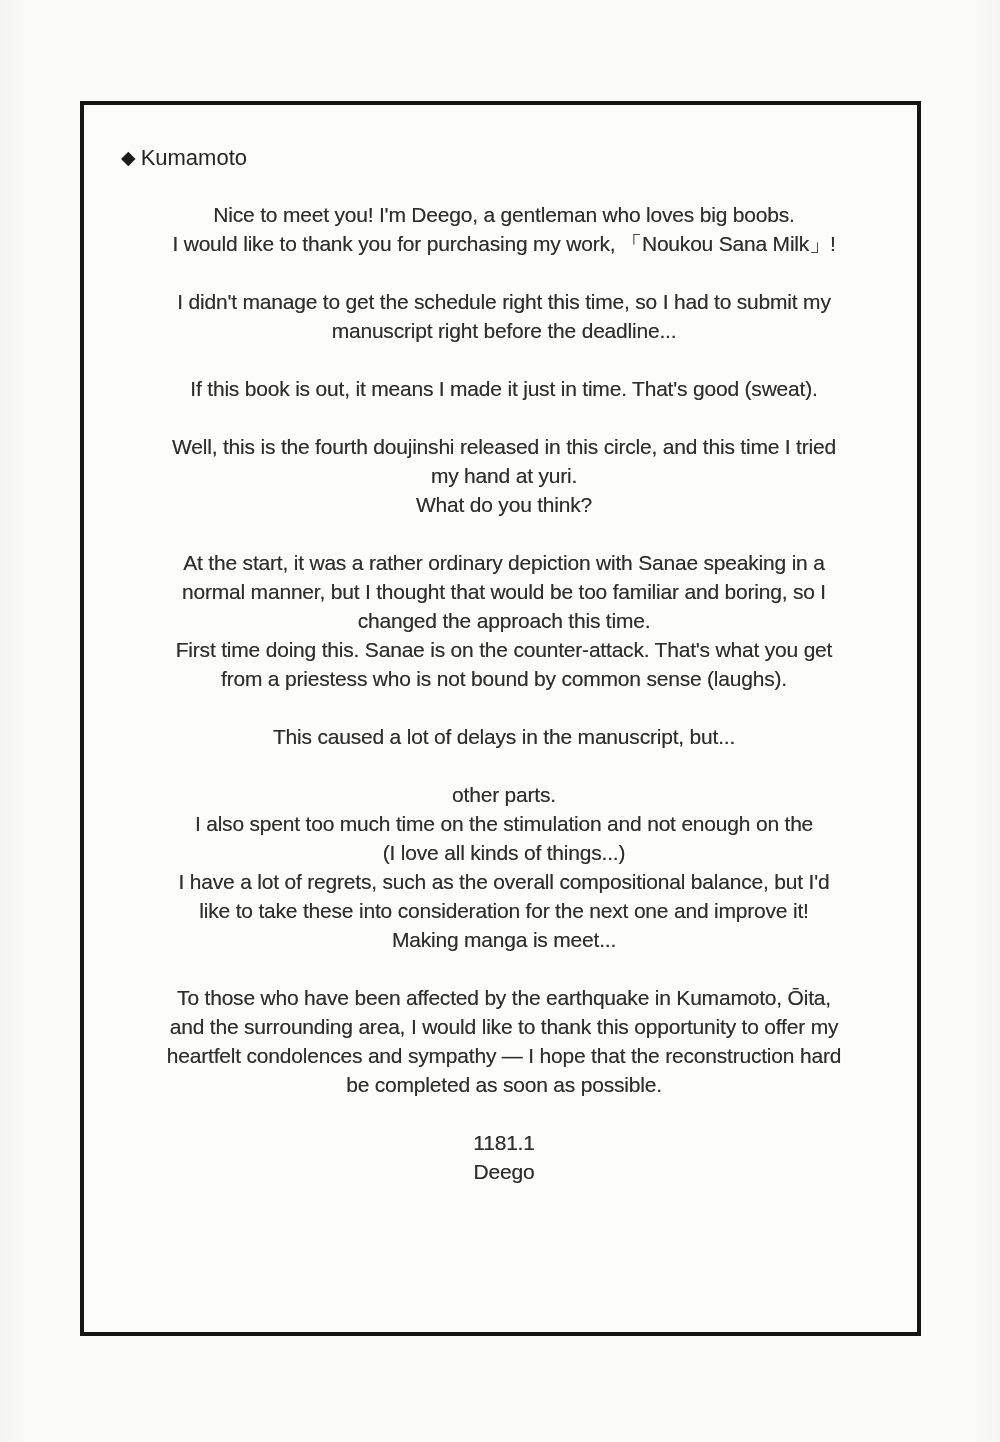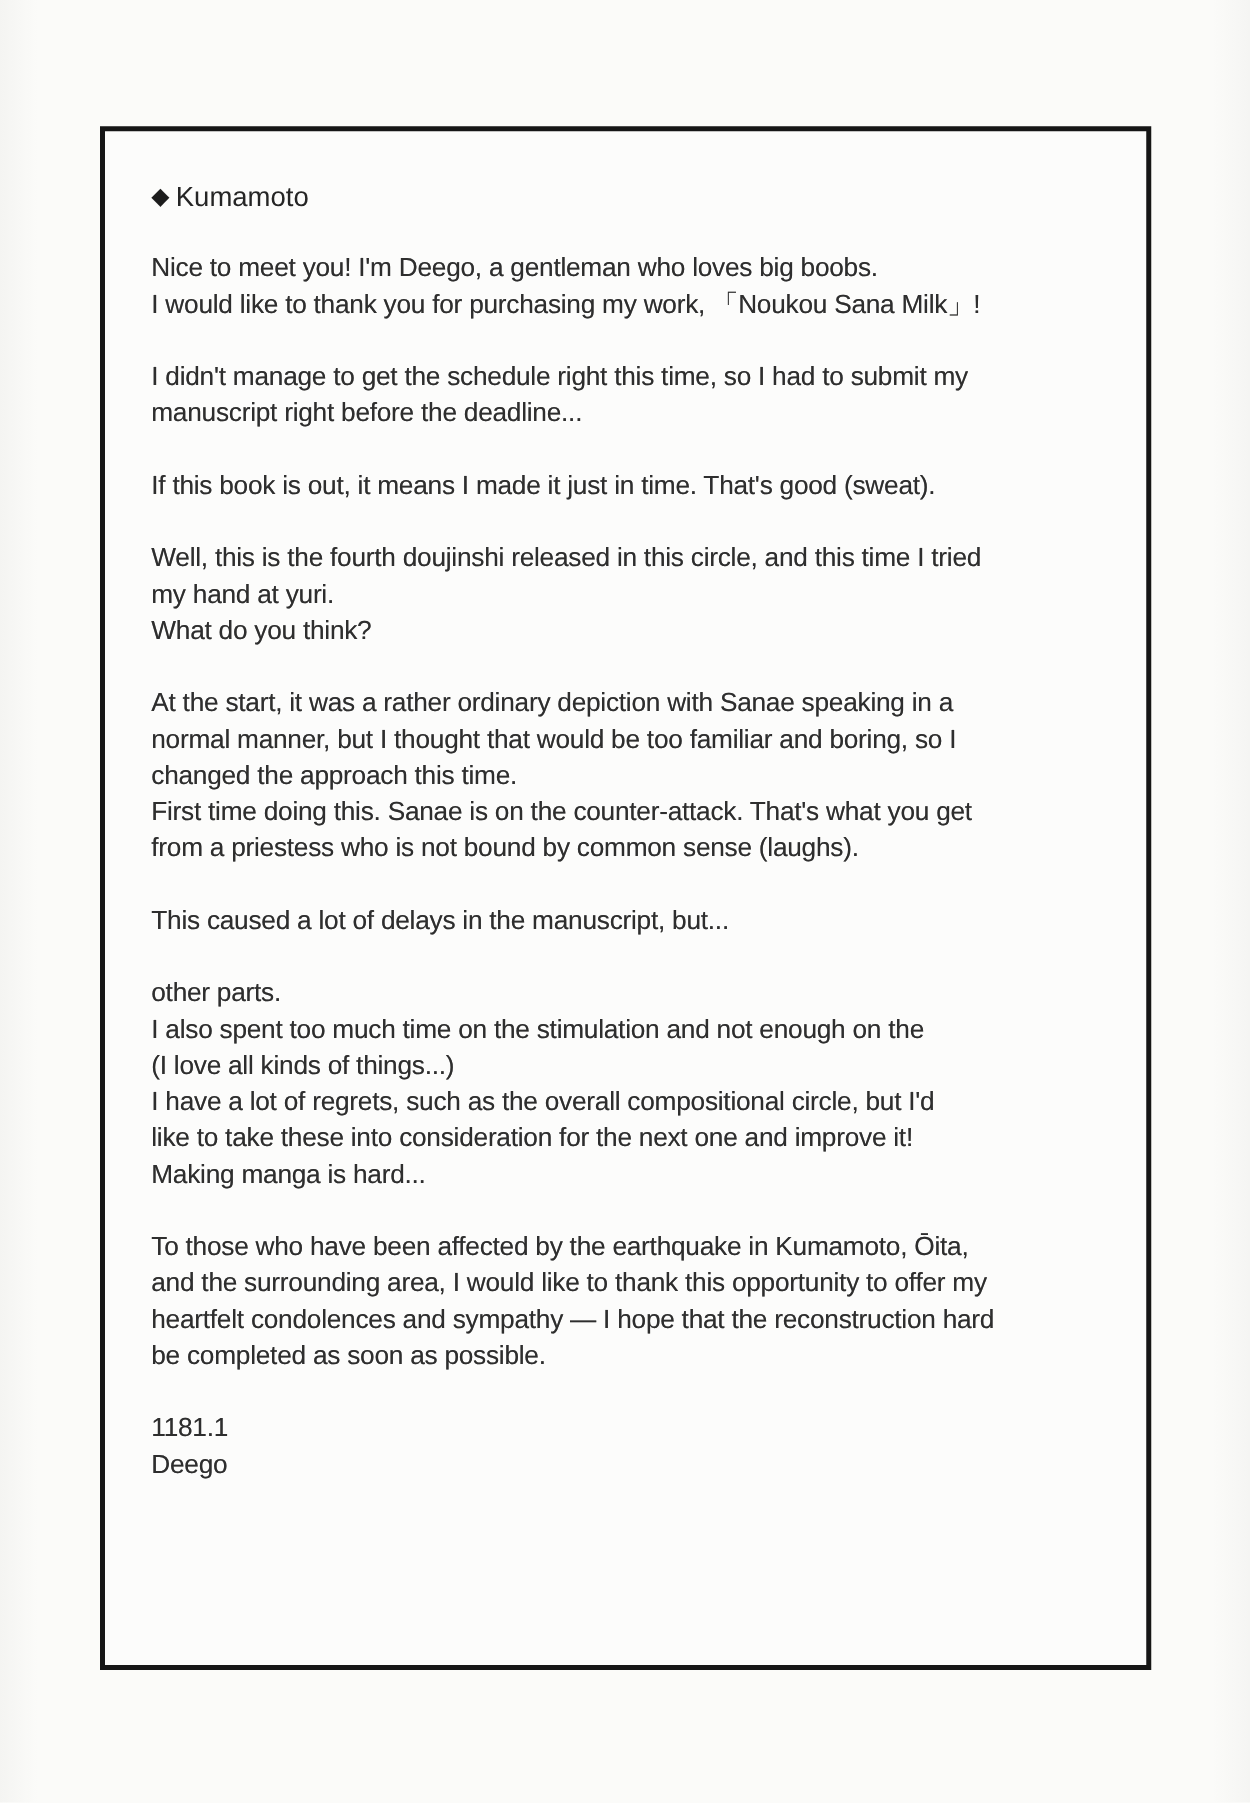--- a/index.html
+++ b/index.html
@@ -44,20 +44,21 @@
     align-items: center;
     color: #252525;
   }
   .heading .diamond {
     font-size: 19px;
     margin-right: 5px;
     color: #1c1c1c;
   }
   .para {
     margin: 0 0 29px 0;
+    text-align: center;
   }
   .line {
     font-size: 21px;
     line-height: 29px;
     letter-spacing: -0.2px;
     white-space: nowrap;
     color: #2e2e2e;
     
     text-shadow: 0 0 0.4px rgba(40,40,40,0.55);
   }
@@ -107,23 +108,23 @@
     </div>
 
     <div class="para">
       <div class="line">This caused a lot of delays in the manuscript, but...</div>
     </div>
 
     <div class="para">
       <div class="line">other parts.</div>
       <div class="line">I also spent too much time on the stimulation and not enough on the</div>
       <div class="line">(I love all kinds of things...)</div>
-      <div class="line">I have a lot of regrets, such as the overall compositional circle, but I'd</div>
+      <div class="line">I have a lot of regrets, such as the overall compositional balance, but I'd</div>
       <div class="line">like to take these into consideration for the next one and improve it!</div>
-      <div class="line">Making manga is hard...</div>
+      <div class="line">Making manga is meet...</div>
     </div>
 
     <div class="para">
       <div class="line">To those who have been affected by the earthquake in Kumamoto, Ōita,</div>
       <div class="line">and the surrounding area, I would like to thank this opportunity to offer my</div>
       <div class="line">heartfelt condolences and sympathy — I hope that the reconstruction hard</div>
       <div class="line">be completed as soon as possible.</div>
     </div>
 
     <div class="para sig">

